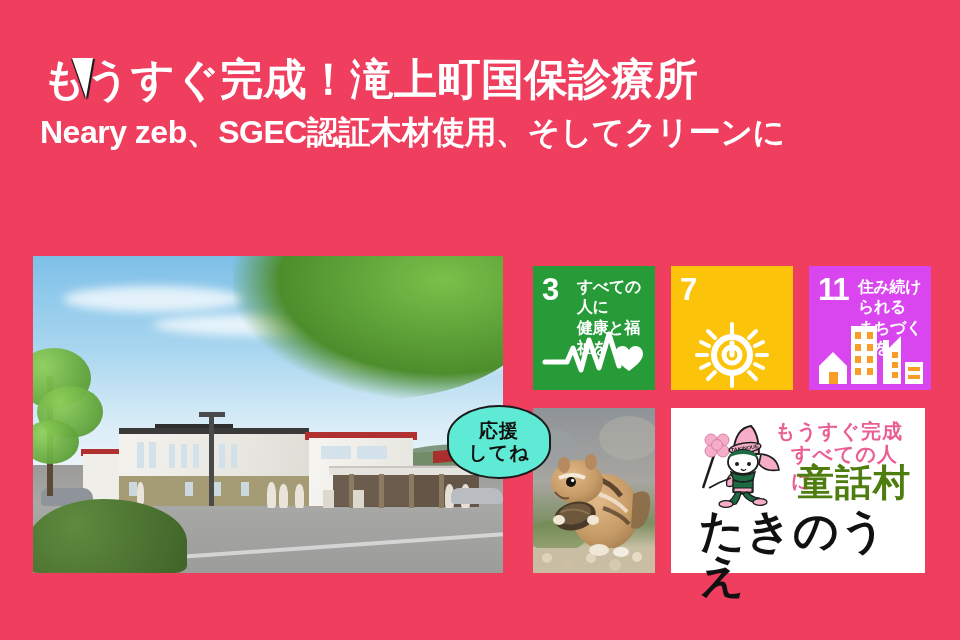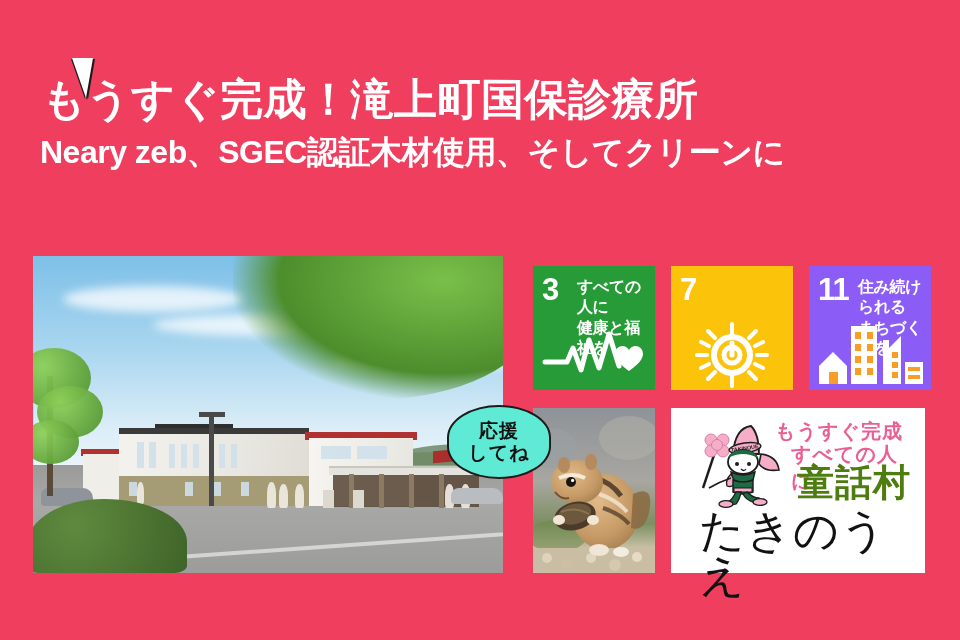--- a/index.html
+++ b/index.html
@@ -8,21 +8,20 @@
     background: #ef3e5e;
     font-family: "Liberation Sans", sans-serif;
     position: relative;
   }
 
   
   .headline {
     position: absolute;
     left: 0; top: 55px;
     width: 960px;
-    margin-top: 20px;
   }
   .h-line1 {
     color: #ffffff;
     font-size: 43px;
     font-weight: bold;
     line-height: 1.15;
     letter-spacing: 0.5px;
     padding-left: 42px;
   }
   .h-line2 {
@@ -292,21 +291,21 @@
     font-size: 20px; font-weight: bold; color: #ea5f93;
     letter-spacing: 1px;
   }
   .logo-mid {
     position: absolute; left: 118px; top: 48px;
     font-size: 37px; font-weight: bold; color: #4d7c0f;
     letter-spacing: 1px; line-height: 1;
   }
   .logo-bot {
     position: absolute; left: 20px; top: 92px;
-    font-size: 45px; font-weight: normal; color: #111;
+    font-size: 45px; font-weight: bold; color: #111;
     letter-spacing: 1px; line-height: 1;
   }
   .mascot { position: absolute; left: 8px; top: 8px; width: 104px; height: 86px; }
 </style>
 </head>
 <body>
 
 <div class="headline">
   <div class="h-line1">もうすぐ完成！滝上町国保診療所</div>
   <div class="h-line3">Neary  zeb、SGEC認証木材使用、そしてクリーンに</div>
@@ -473,21 +472,21 @@
         <line x1="84" y1="46" x2="92" y2="50"></line>
         <line x1="92" y1="24" x2="84" y2="28"></line>
         <line x1="38" y1="46" x2="30" y2="50"></line>
       </g>
       <circle cx="61" cy="37" r="18" fill="none" stroke="#ffffff" stroke-width="6"></circle>
       <circle cx="61" cy="37" r="8" fill="none" stroke="#ffffff" stroke-width="5"></circle>
       <line x1="61" y1="25" x2="61" y2="37" stroke="#ffffff" stroke-width="5" stroke-linecap="round"></line>
     </svg>
   </div>
 
-  <div class="sdg sdg-11" style="background:#8b5cf6;">
+  <div class="sdg sdg-11" style="background:#d946ef;">
     <div class="sdg-num">11</div>
     <div class="sdg-label">住み続けられる
 まちづくりを</div>
     <svg class="sdg-art" viewBox="0 0 122 72">
       <g fill="#ffffff">
         <path d="M10 48 L24 34 L38 48 L38 66 L10 66 Z"></path>
         <rect x="20" y="54" width="9" height="12" fill="#f99d26"></rect>
         <rect x="42" y="8" width="26" height="58"></rect>
         <rect x="74" y="22" width="6" height="44"></rect>
         <path d="M80 30 L92 18 L92 66 L80 66 Z"></path>

